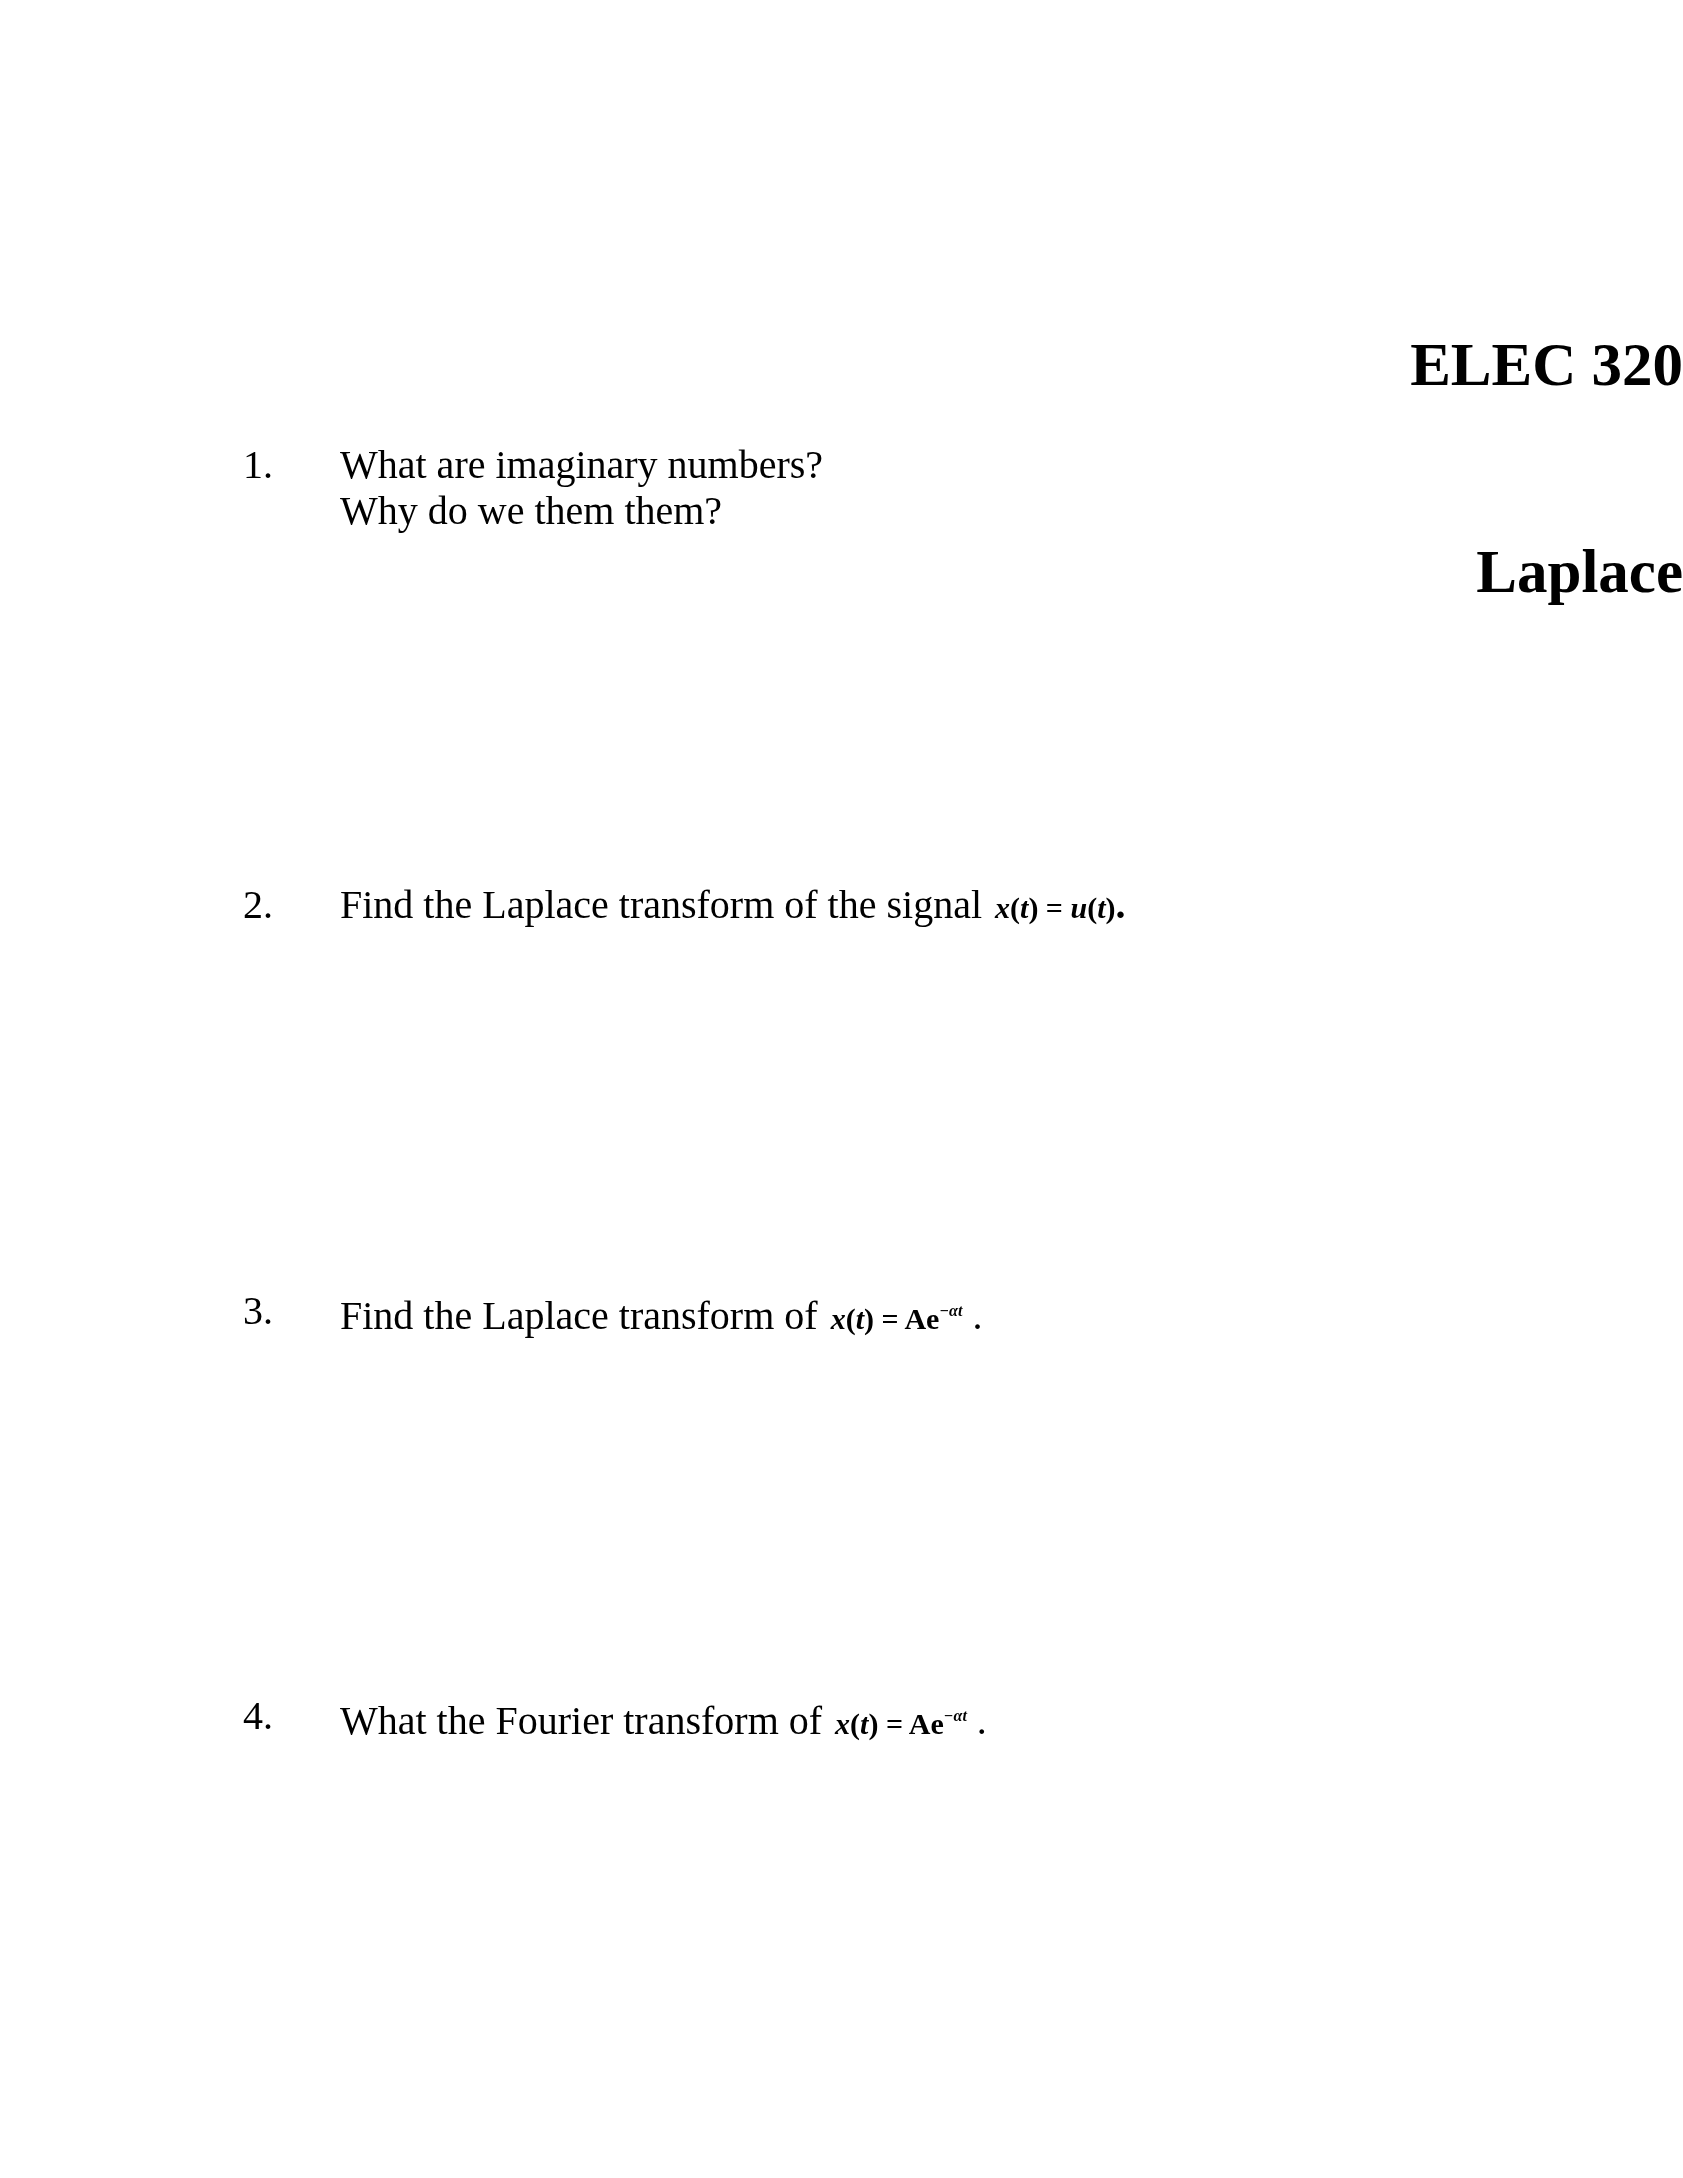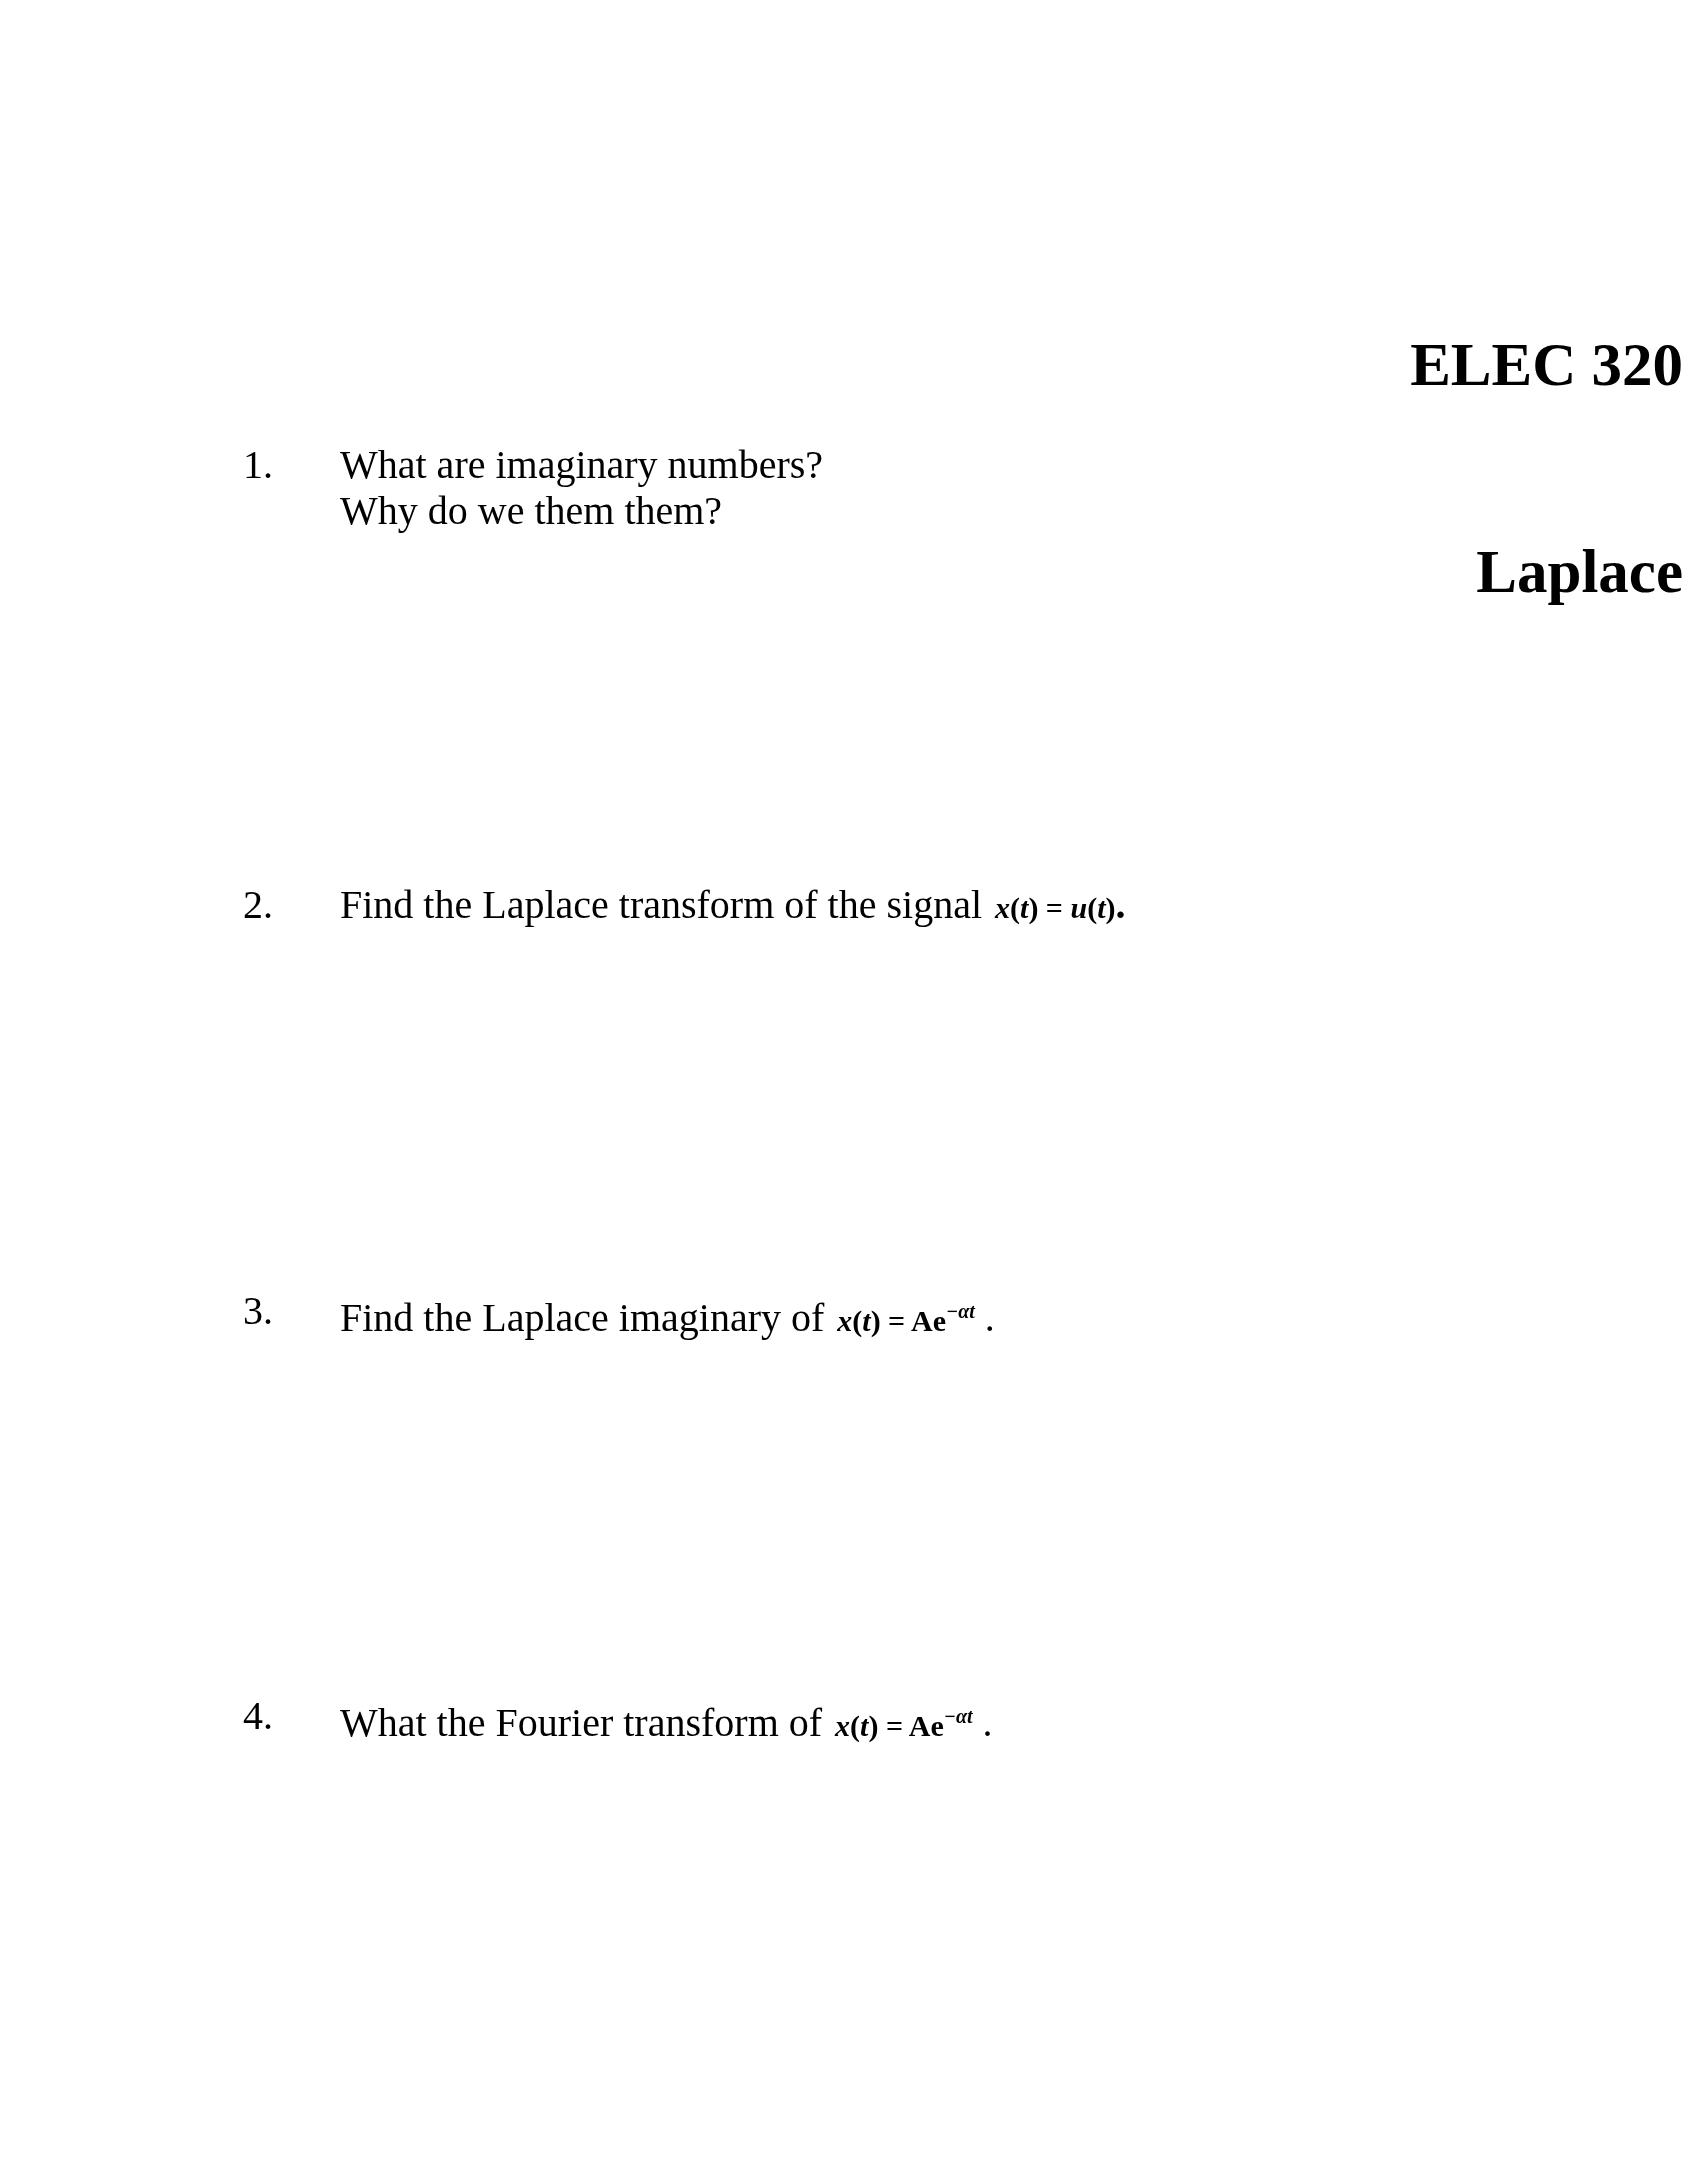--- a/index.html
+++ b/index.html
@@ -61,21 +61,21 @@
   .math {
     font-size: 30px;
     white-space: pre;
     margin-left: 3px;
     font-weight: bold;
   }
   .math .it {
     font-style: italic;
   }
   .math .sup {
-    font-size: 20px;
+    font-size: 16px;
     vertical-align: 13px;
     font-style: italic;
   }
   .bold-period {
     font-weight: bold;
   }
 </style>
 </head>
 <body>
 
@@ -88,21 +88,21 @@
       <div class="question">
         <span class="q-num">1.</span>
         <span class="q-body"><span class="plain">What are imaginary numbers?</span><br><span class="plain">Why do we them them?</span></span>
       </div>
       <div class="question">
         <span class="q-num">2.</span>
         <span class="q-body"><span class="plain">Find the Laplace transform of the signal </span><span class="math"><span class="it">x</span><span>(</span><span class="it">t</span><span>) = </span><span class="it">u</span><span>(</span><span class="it">t</span><span>)</span></span><span class="bold-period">.</span></span>
       </div>
       <div class="question">
         <span class="q-num">3.</span>
-        <span class="q-body"><span class="plain">Find the Laplace imaginary of </span><span class="math"><span class="it">x</span><span>(</span><span class="it">t</span><span>) = </span><span>Ae</span><span class="sup">−αt</span></span><span class="plain"> .</span></span>
+        <span class="q-body"><span class="plain">Find the Laplace transform of </span><span class="math"><span class="it">x</span><span>(</span><span class="it">t</span><span>) = </span><span>Ae</span><span class="sup">−αt</span></span><span class="plain"> .</span></span>
       </div>
       <div class="question">
         <span class="q-num">4.</span>
         <span class="q-body"><span class="plain">What the Fourier transform of </span><span class="math"><span class="it">x</span><span>(</span><span class="it">t</span><span>) = </span><span>Ae</span><span class="sup">−αt</span></span><span class="plain"> .</span></span>
       </div>
     </section>
 </main>
 
 
 </body></html>

